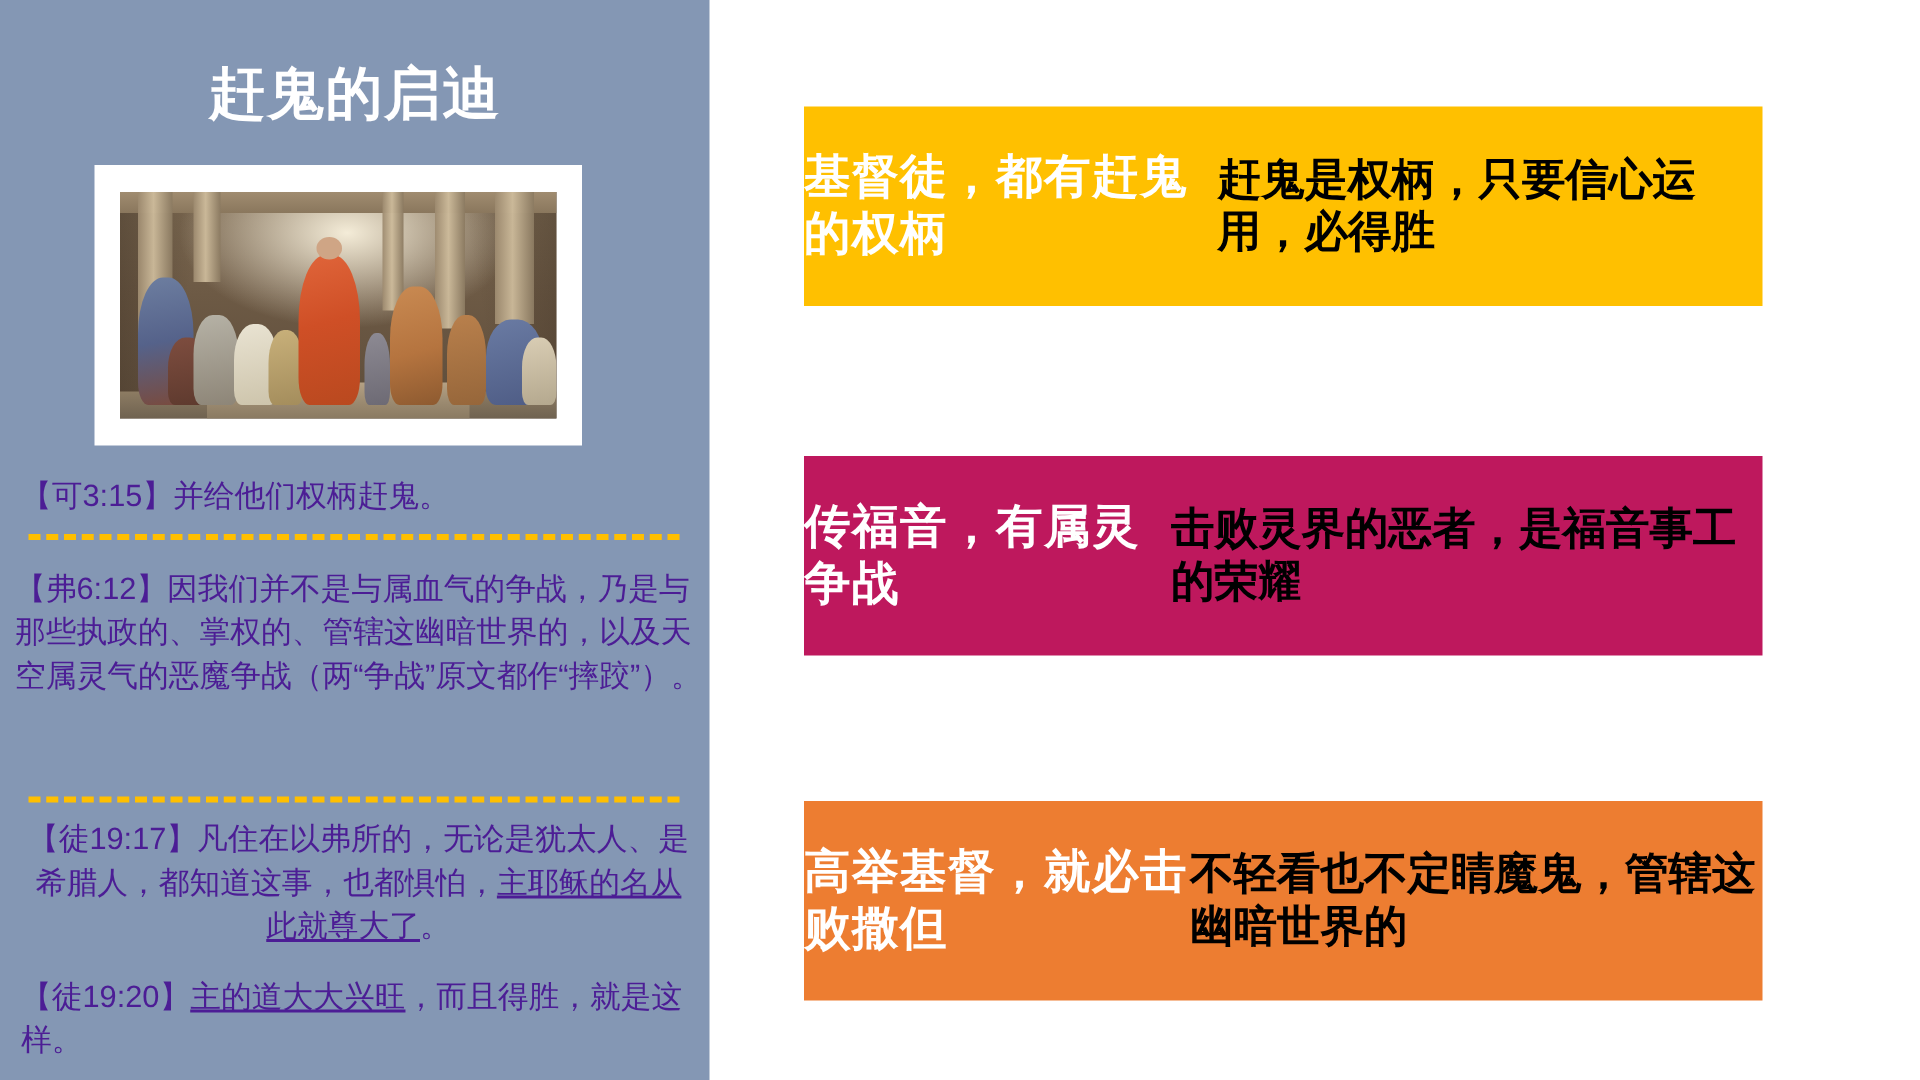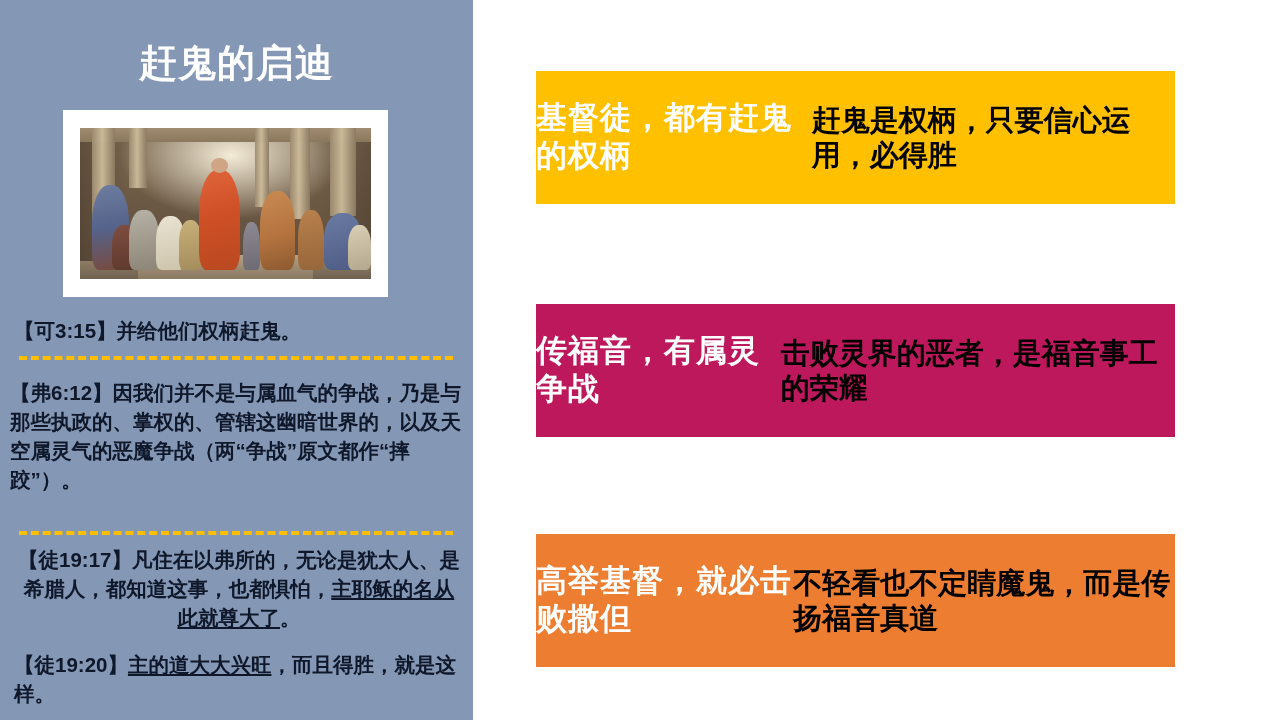--- a/index.html
+++ b/index.html
@@ -103,22 +103,22 @@
   .fig.f6 { left: 56%; width: 6%;  height: 32%; background: linear-gradient(170deg,#8d8a93,#6d6a74); }
   .fig.f7 { left: 62%; width: 12%; height: 52%; background: linear-gradient(165deg,#c98a52 0%,#b5743f 55%,#8d5a30 100%); }
   .fig.f8 { left: 75%; width: 9%;  height: 40%; background: linear-gradient(170deg,#b9804c,#96663a); }
   .fig.f9 { left: 84%; width: 13%; height: 38%; background: linear-gradient(165deg,#6a7ba3,#4e5c85); }
   .fig.f10{ left: 92%; width: 8%;  height: 30%; background: linear-gradient(170deg,#d9cdb4,#b4a88e); }
   .fig.f11{ left: 11%; width: 9%;  height: 30%; background: linear-gradient(170deg,#7e4d3f,#5e3a2e); }
 
   
   .verse {
     position: absolute;
-    color: #0f172a;
-    font-weight: bold;
+    color: #4c1d95;
+    font-weight: normal;
     line-height: 1.42;
   }
   .verse-1 { left: 14px; top: 316px; width: 450px; font-size: 20.5px; }
   .verse-2 { left: 10px; top: 378px; width: 458px; font-size: 20.5px; }
   .verse-3 { left: 14px; top: 545px; width: 450px; font-size: 20.5px; text-align: center; }
   .verse-4 { left: 14px; top: 650px; width: 450px; font-size: 20.5px; }
 
   .underline { text-decoration: underline; text-underline-offset: 2px; }
 
   .dash-divider {
@@ -216,16 +216,16 @@
     <div class="panel-sub">赶鬼是权柄，只要信心运用，必得胜</div>
   </div>
 
   <div class="panel panel-blue">
     <div class="panel-heading">传福音，有属灵争战</div>
     <div class="panel-sub">击败灵界的恶者，是福音事工的荣耀</div>
   </div>
 
   <div class="panel panel-orange">
     <div class="panel-heading">高举基督，就必击败撒但</div>
-    <div class="panel-sub">不轻看也不定睛魔鬼，而是传扬福音真道</div>
+    <div class="panel-sub">不轻看也不定睛魔鬼，管辖这幽暗世界的</div>
   </div>
 
 </div>
 
 </body></html>

